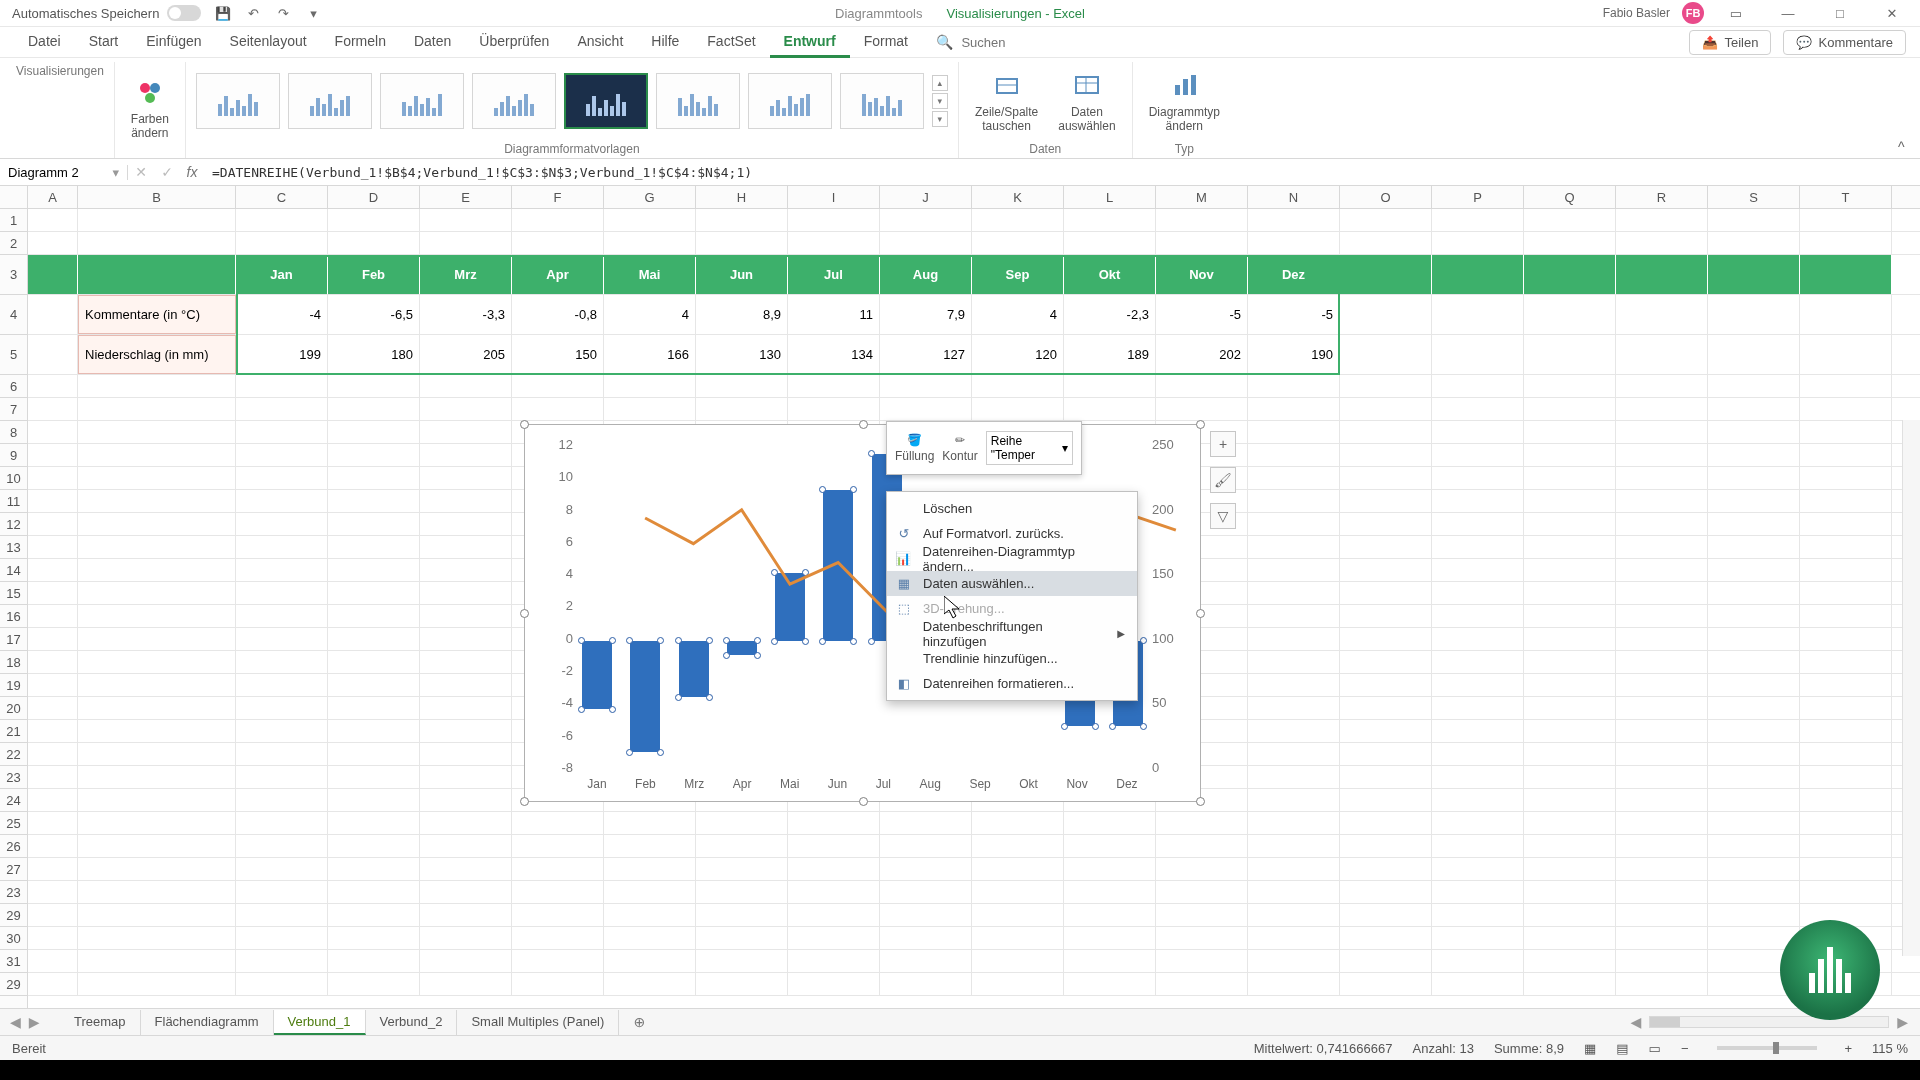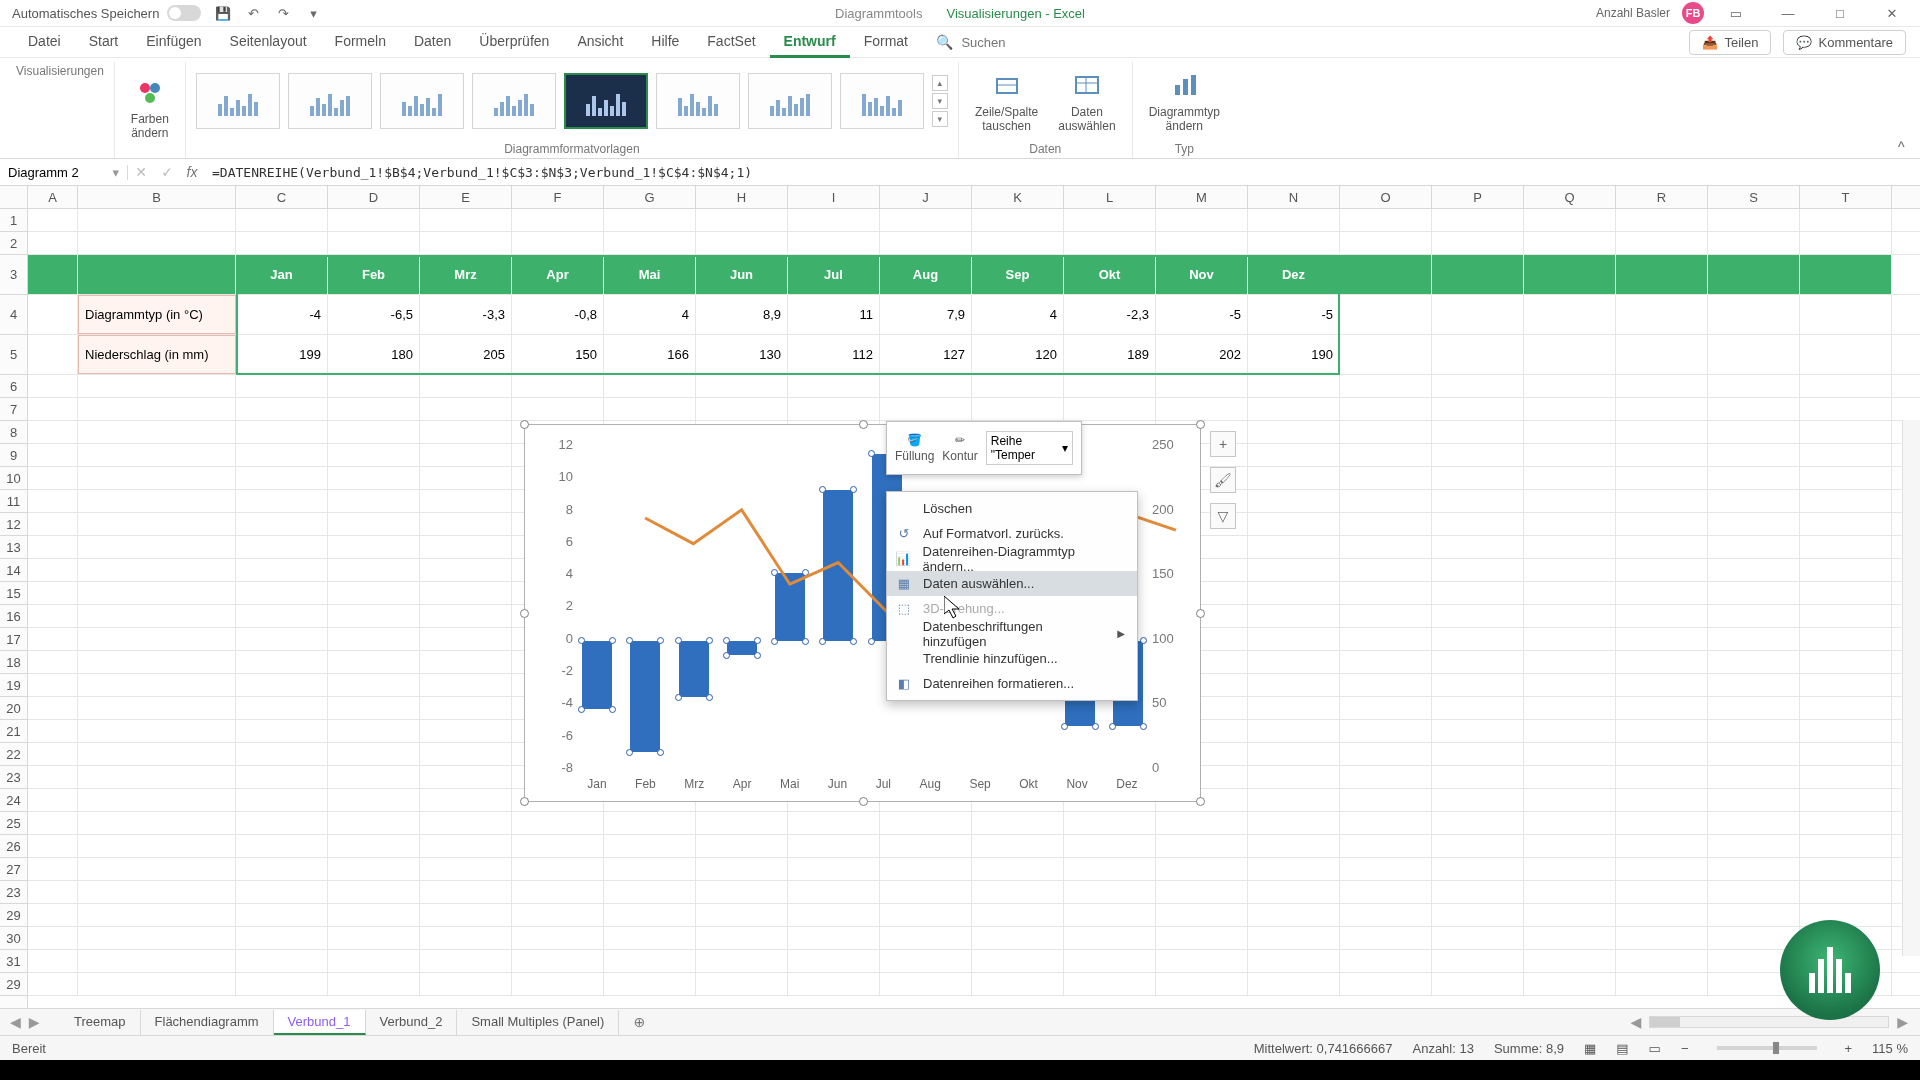--- a/index.html
+++ b/index.html
@@ -96,21 +96,21 @@
 
 .chart-side-btns { position: absolute; left: 1182px; top: 222px; display: flex; flex-direction: column; gap: 10px; }
 .side-btn { width: 26px; height: 26px; border: 1px solid #c6c6c6; background: #fafafa; display: flex; align-items: center; justify-content: center; cursor: pointer; color: #666; }
 
 
 .cursor { position: absolute; left: 916px; top: 387px; z-index: 20; pointer-events: none; }
 
 
 .sheet-tabs { height: 27px; background: #f6f6f6; border-top: 1px solid #d8d8d8; display: flex; align-items: center; padding-left: 60px; gap: 0; }
 .sheet-tab { padding: 4px 14px; font-size: 13px; color: #555; border-right: 1px solid #d8d8d8; cursor: pointer; }
-.sheet-tab.active { background: #fff; border-bottom: 2px solid #2a8c4a; color: #8b5cf6; }
+.sheet-tab.active { background: #fff; border-bottom: 2px solid #2a8c4a; color: #4d7c0f; }
 .sheet-nav { position: absolute; left: 10px; display: flex; gap: 8px; color: #999; }
 .add-sheet { width: 24px; height: 24px; display: flex; align-items: center; justify-content: center; border-radius: 50%; margin-left: 8px; color: #777; cursor: pointer; }
 .sheet-scroll { margin-left: auto; padding-right: 12px; color: #999; display: flex; gap: 8px; align-items: center; }
 .mini-scroll { width: 240px; height: 12px; background: #f0f0f0; border: 1px solid #d8d8d8; position: relative; }
 .mini-scroll::after { content: ""; position: absolute; left: 0; width: 30px; top: 0; bottom: 0; background: #cfcfcf; }
 
 
 .statusbar { height: 25px; background: #f6f6f6; border-top: 1px solid #d8d8d8; display: flex; align-items: center; font-size: 13px; color: #555; padding: 0 12px; }
 .statusbar .stats { margin-left: auto; display: flex; gap: 20px; align-items: center; }
 .zoom-slider { width: 100px; height: 4px; background: #d4d4d4; position: relative; margin: 0 8px; }
@@ -137,21 +137,21 @@
       <span class="tb-icon">💾</span>
       <span class="tb-icon">↶</span>
       <span class="tb-icon">↷</span>
       <span class="tb-icon">▾</span>
     </div>
     <div class="tb-center">
       <span style="color:#888">Diagrammtools</span>
       <span>Visualisierungen - Excel</span>
     </div>
     <div class="tb-right">
-      <span style="font-size:12px;color:#666">Anzahl Basler</span>
+      <span style="font-size:12px;color:#666">Fabio Basler</span>
       <span class="user-avatar">FB</span>
       <span class="win-btn">▭</span>
       <span class="win-btn">—</span>
       <span class="win-btn">□</span>
       <span class="win-btn">✕</span>
     </div>
   </div>
 
   <div class="menubar">
     <div id="menu-tabs" style="display:flex">
@@ -479,21 +479,21 @@
             <div class="cell" style="width: 92px;">Dez</div>
             <div class="cell" style="width: 92px;"></div>
             <div class="cell" style="width: 92px;"></div>
             <div class="cell" style="width: 92px;"></div>
             <div class="cell" style="width: 92px;"></div>
             <div class="cell" style="width: 92px;"></div>
             <div class="cell" style="width: 92px;"></div>
           </div>
           <div class="cell-row big data-row">
             <div class="cell" style="width: 50px;"></div>
-            <div class="cell label" style="width: 158px;">Diagrammtyp (in °C)</div>
+            <div class="cell label" style="width: 158px;">Kommentare (in °C)</div>
             <div class="cell" style="width: 92px;">-4</div>
             <div class="cell" style="width: 92px;">-6,5</div>
             <div class="cell" style="width: 92px;">-3,3</div>
             <div class="cell" style="width: 92px;">-0,8</div>
             <div class="cell" style="width: 92px;">4</div>
             <div class="cell" style="width: 92px;">8,9</div>
             <div class="cell" style="width: 92px;">11</div>
             <div class="cell" style="width: 92px;">7,9</div>
             <div class="cell" style="width: 92px;">4</div>
             <div class="cell" style="width: 92px;">-2,3</div>
@@ -508,21 +508,21 @@
           </div>
           <div class="cell-row big data-row">
             <div class="cell" style="width: 50px;"></div>
             <div class="cell label" style="width: 158px;">Niederschlag (in mm)</div>
             <div class="cell" style="width: 92px;">199</div>
             <div class="cell" style="width: 92px;">180</div>
             <div class="cell" style="width: 92px;">205</div>
             <div class="cell" style="width: 92px;">150</div>
             <div class="cell" style="width: 92px;">166</div>
             <div class="cell" style="width: 92px;">130</div>
-            <div class="cell" style="width: 92px;">112</div>
+            <div class="cell" style="width: 92px;">134</div>
             <div class="cell" style="width: 92px;">127</div>
             <div class="cell" style="width: 92px;">120</div>
             <div class="cell" style="width: 92px;">189</div>
             <div class="cell" style="width: 92px;">202</div>
             <div class="cell" style="width: 92px;">190</div>
             <div class="cell" style="width: 92px;"></div>
             <div class="cell" style="width: 92px;"></div>
             <div class="cell" style="width: 92px;"></div>
             <div class="cell" style="width: 92px;"></div>
             <div class="cell" style="width: 92px;"></div>

